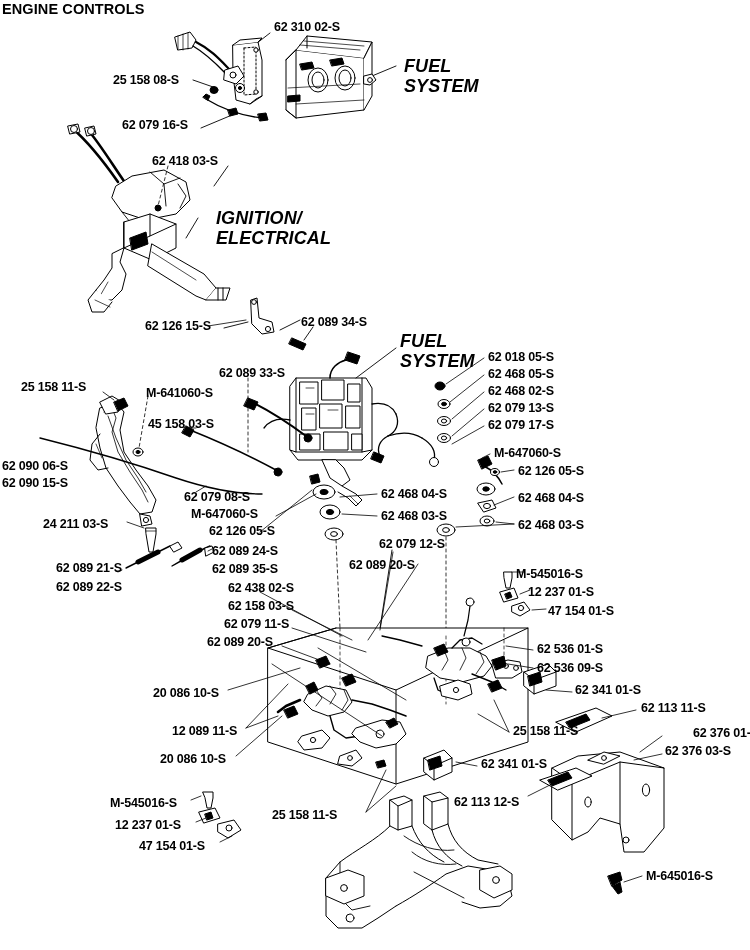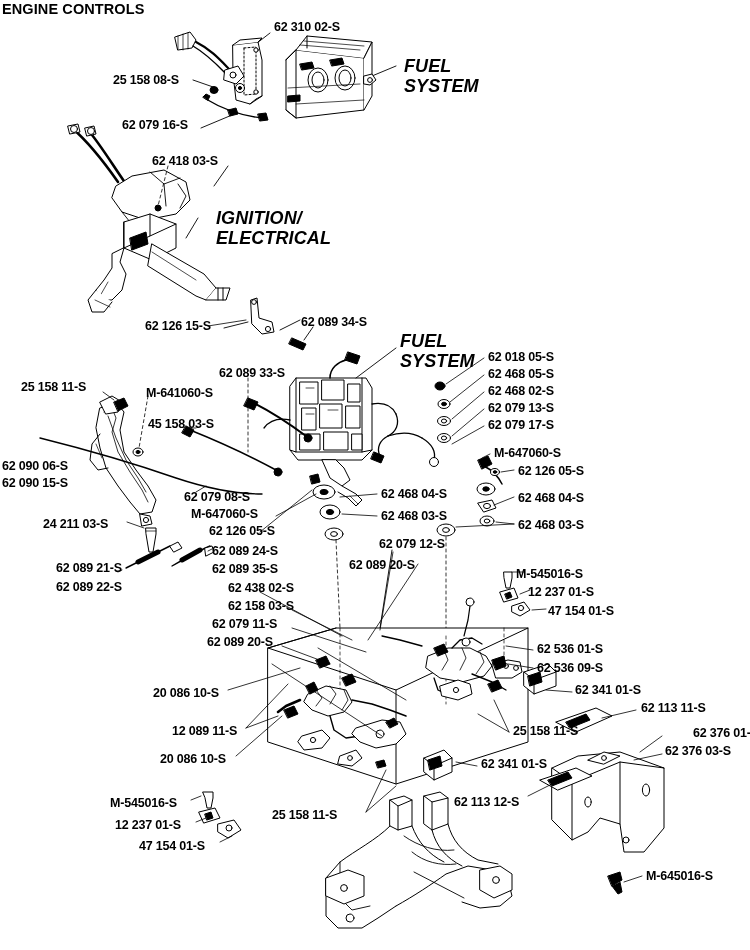--- a/index.html
+++ b/index.html
@@ -549,21 +549,21 @@
       <div class="lbl" style="left: 379px; top: 538px;">62 079 12-S</div>
       <div class="lbl" style="left: 349px; top: 559px;">62 089 20-S</div>
       <div class="lbl" style="left: 56px; top: 562px;">62 089 21-S</div>
       <div class="lbl" style="left: 212px; top: 563px;">62 089 35-S</div>
       <div class="lbl" style="left: 56px; top: 581px;">62 089 22-S</div>
       <div class="lbl" style="left: 516px; top: 568px;">M-545016-S</div>
       <div class="lbl" style="left: 228px; top: 582px;">62 438 02-S</div>
       <div class="lbl" style="left: 528px; top: 586px;">12 237 01-S</div>
       <div class="lbl" style="left: 228px; top: 600px;">62 158 03-S</div>
       <div class="lbl" style="left: 548px; top: 605px;">47 154 01-S</div>
-      <div class="lbl" style="left: 212px; top: 618px;">62 079 11-S</div>
+      <div class="lbl" style="left: 224px; top: 618px;">62 079 11-S</div>
       <div class="lbl" style="left: 207px; top: 636px;">62 089 20-S</div>
       <div class="lbl" style="left: 537px; top: 643px;">62 536 01-S</div>
       <div class="lbl" style="left: 537px; top: 662px;">62 536 09-S</div>
       <div class="lbl" style="left: 575px; top: 684px;">62 341 01-S</div>
       <div class="lbl" style="left: 153px; top: 687px;">20 086 10-S</div>
       <div class="lbl" style="left: 641px; top: 702px;">62 113 11-S</div>
       <div class="lbl" style="left: 172px; top: 725px;">12 089 11-S</div>
       <div class="lbl" style="left: 513px; top: 725px;">25 158 11-S</div>
       <div class="lbl" style="left: 665px; top: 727px; margin-left: 28px;">62 376 01-S</div>
       <div class="lbl" style="left: 160px; top: 753px;">20 086 10-S</div>

